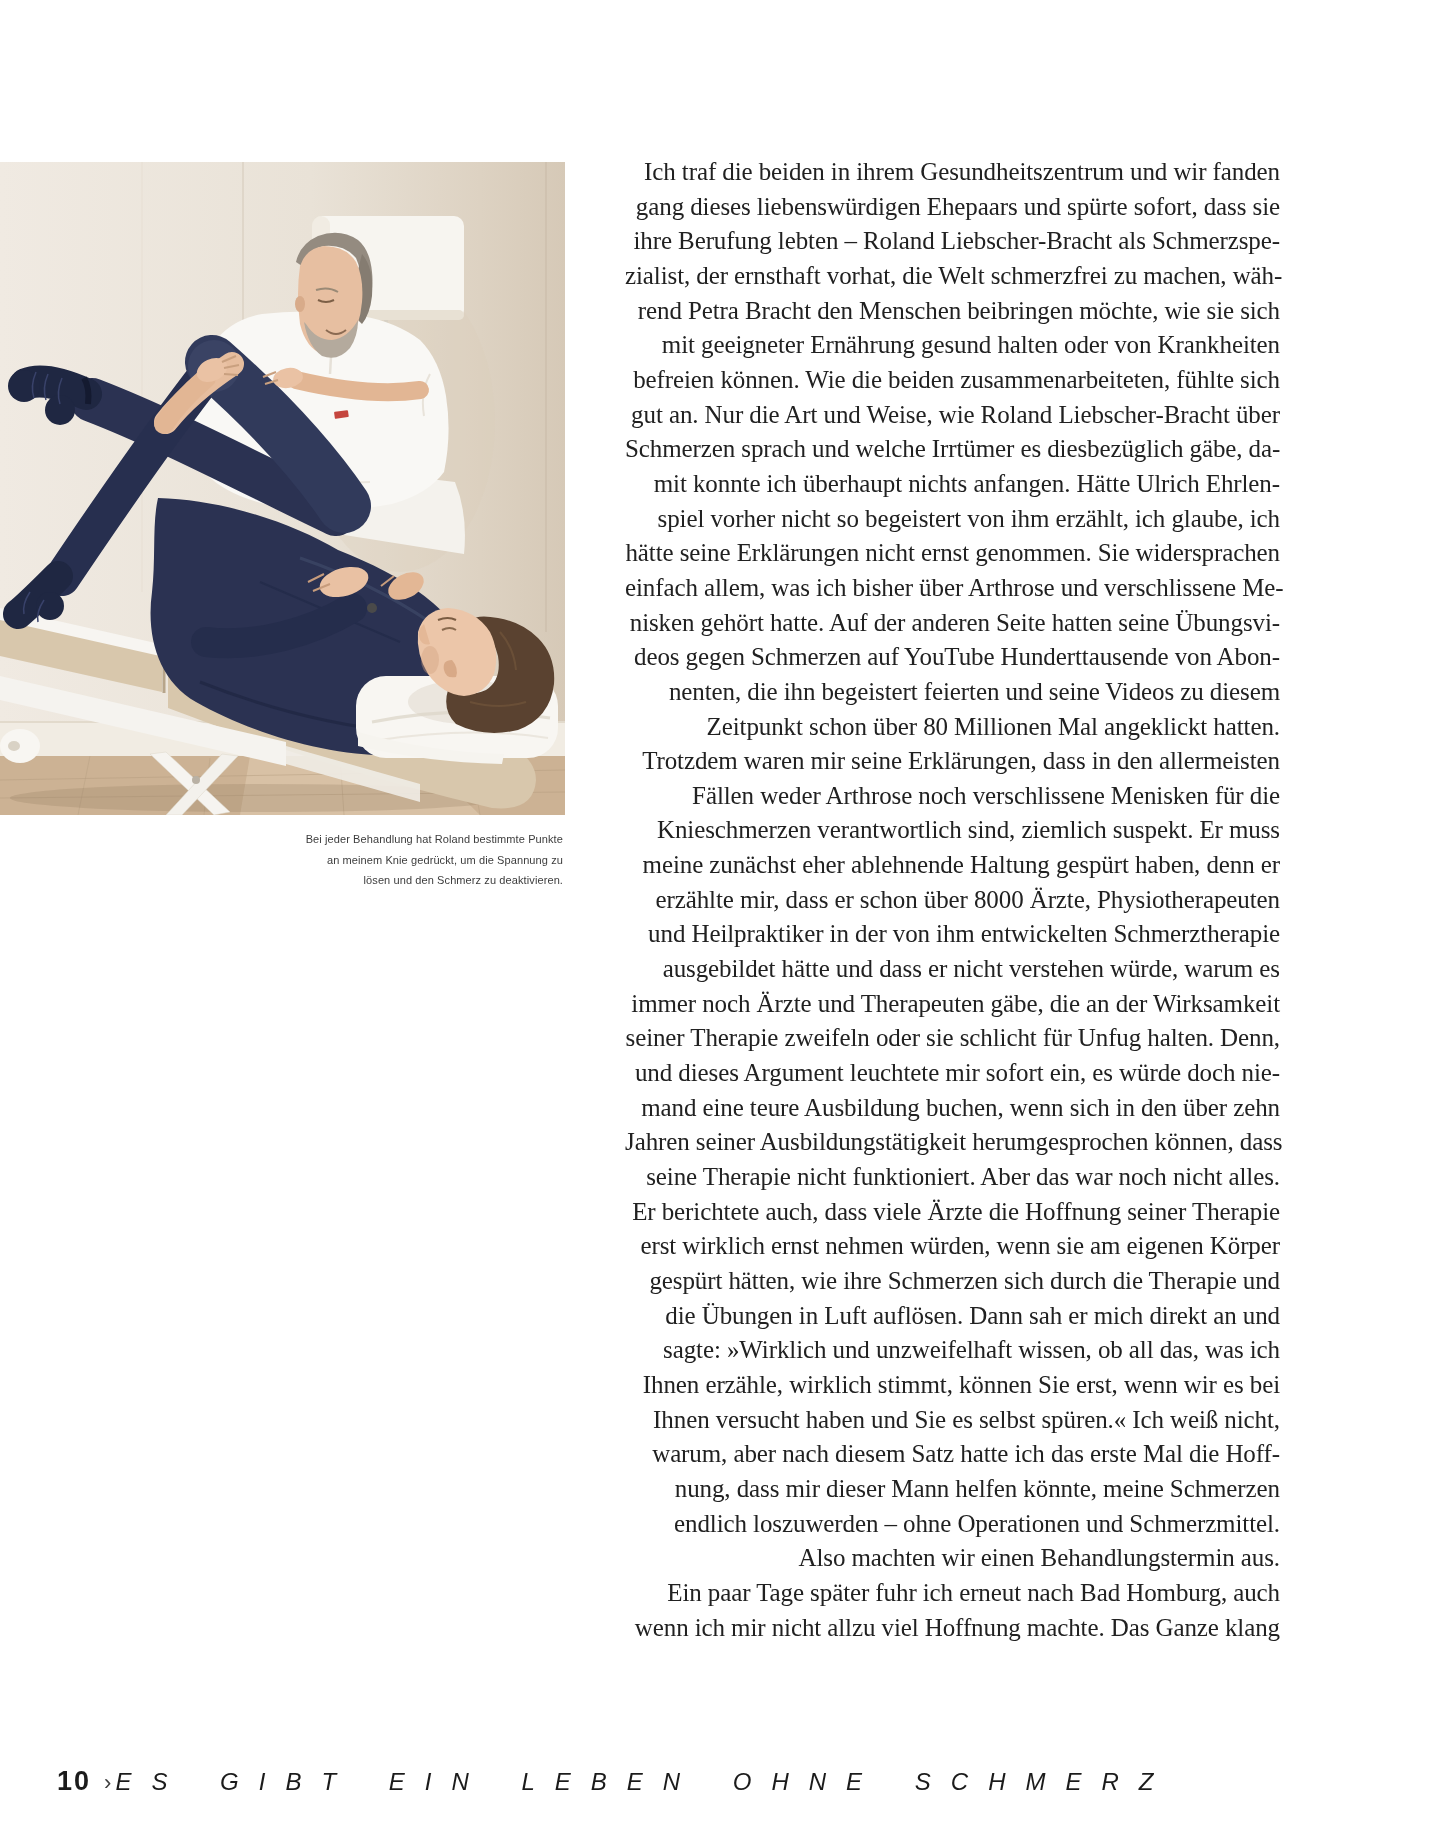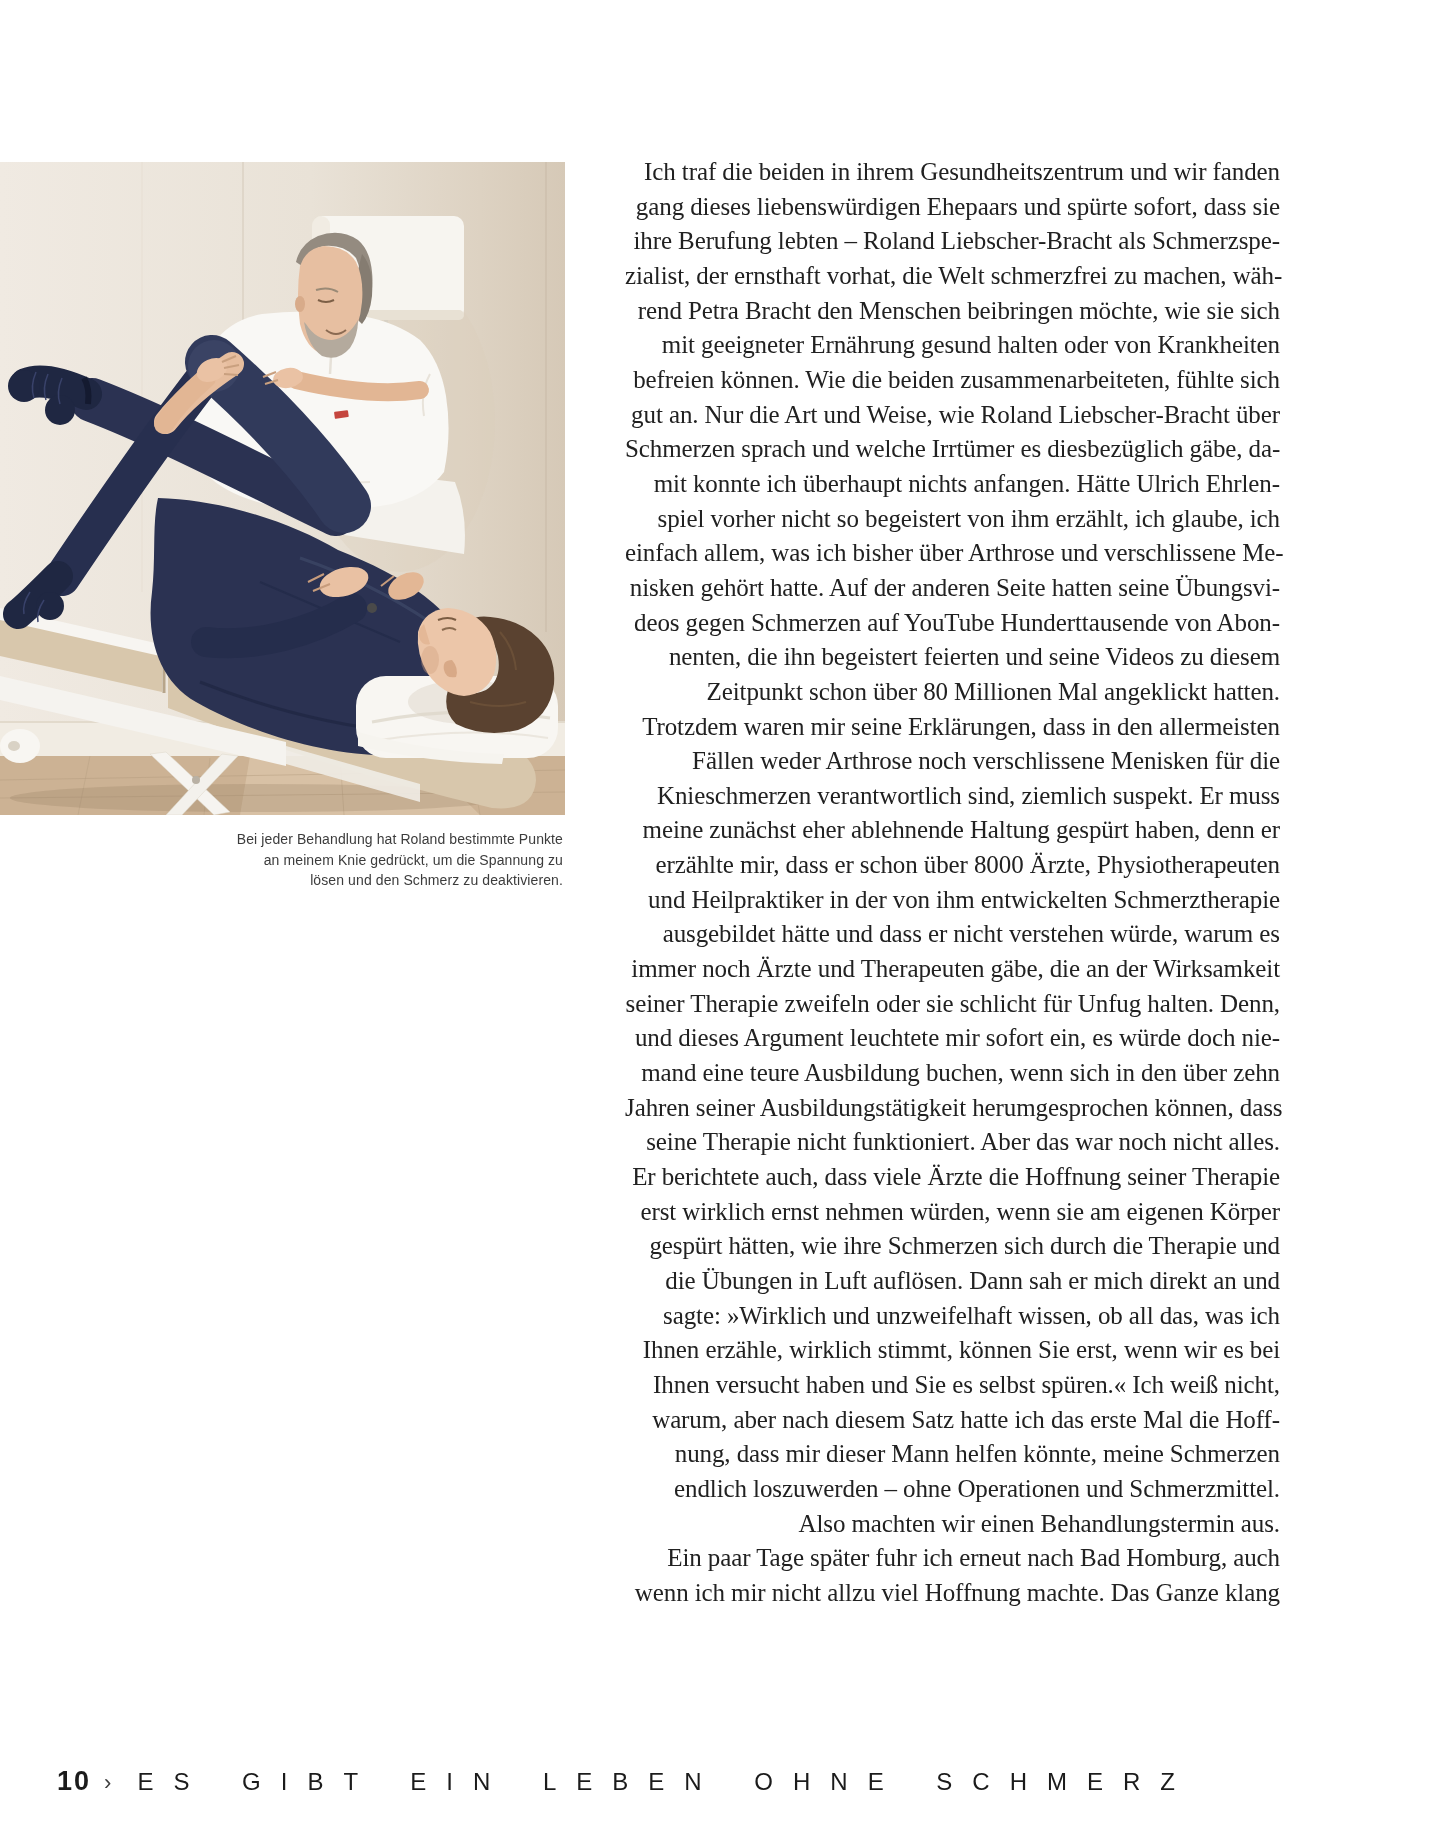--- a/index.html
+++ b/index.html
@@ -1,31 +1,31 @@
 <!DOCTYPE html>
 <html><head>
 <meta charset="utf-8">
 <style>
   html,body{margin:0;padding:0;background:#ffffff;}
   .page{position:relative;width:1445px;height:1823px;background:#ffffff;overflow:hidden;
         font-family:"Liberation Serif",serif;}
   .photo{position:absolute;left:0;top:162px;width:565px;height:653px;margin:0;}
   .photo svg{display:block;width:100%;height:100%;}
   .caption{position:absolute;left:0;top:829px;width:563px;text-align:right;
-           font-family:"Liberation Sans",sans-serif;font-size:14px;line-height:20.5px;
+           font-family:"Liberation Sans",sans-serif;font-size:11px;line-height:20.5px;
            color:#3c3c3c;letter-spacing:.1px;}
   .bodytext{position:absolute;left:625px;top:155px;width:655px;
             font-size:25px;line-height:34.65px;color:#212121;}
   .bodytext .ln{white-space:nowrap;letter-spacing:-0.1px;text-align:right;}
   .footer{position:absolute;left:57px;top:1766px;display:flex;align-items:baseline;
           font-family:"Liberation Sans",sans-serif;color:#1b1b1b;}
   .footer .num{font-size:27px;font-weight:700;letter-spacing:2px;}
   .footer .sep{font-size:22px;margin-left:13px;color:#3f3f3f;}
-  .footer .title{font-size:24px;margin-left:26px;letter-spacing:20px;word-spacing:6px;
-                 white-space:nowrap;font-weight:400;}
+  .footer .title{font-size:24px;margin-left:4px;letter-spacing:20px;word-spacing:6px;
+                 white-space:nowrap;font-weight:400;font-style:italic;}
 </style>
 </head>
 <body>
 
 <div class="page">
 
   <figure class="photo">
     <svg viewBox="0 0 565 653" preserveAspectRatio="none" role="img">
       <defs>
         <linearGradient id="wallG" x1="0" y1="0" x2="1" y2="0">
@@ -161,20 +161,21 @@
       <div class="ln">gang dieses liebenswürdigen Ehepaars und spürte sofort, dass sie</div>
       <div class="ln">ihre Berufung lebten – Roland Liebscher-Bracht als Schmerzspe-</div>
       <div class="ln">zialist, der ernsthaft vorhat, die Welt schmerzfrei zu machen, wäh-</div>
       <div class="ln">rend Petra Bracht den Menschen beibringen möchte, wie sie sich</div>
       <div class="ln">mit geeigneter Ernährung gesund halten oder von Krankheiten</div>
       <div class="ln">befreien können. Wie die beiden zusammenarbeiteten, fühlte sich</div>
       <div class="ln">gut an. Nur die Art und Weise, wie Roland Liebscher-Bracht über</div>
       <div class="ln">Schmerzen sprach und welche Irrtümer es diesbezüglich gäbe, da-</div>
       <div class="ln">mit konnte ich überhaupt nichts anfangen. Hätte Ulrich Ehrlen-</div>
       <div class="ln">spiel vorher nicht so begeistert von ihm erzählt, ich glaube, ich</div>
+      <div class="ln">hätte seine Erklärungen nicht ernst genommen. Sie widersprachen</div>
       <div class="ln">einfach allem, was ich bisher über Arthrose und verschlissene Me-</div>
       <div class="ln">nisken gehört hatte. Auf der anderen Seite hatten seine Übungsvi-</div>
       <div class="ln">deos gegen Schmerzen auf YouTube Hunderttausende von Abon-</div>
       <div class="ln">nenten, die ihn begeistert feierten und seine Videos zu diesem</div>
       <div class="ln">Zeitpunkt schon über 80 Millionen Mal angeklickt hatten.</div>
       <div class="ln">Trotzdem waren mir seine Erklärungen, dass in den allermeisten</div>
       <div class="ln">Fällen weder Arthrose noch verschlissene Menisken für die</div>
       <div class="ln">Knieschmerzen verantwortlich sind, ziemlich suspekt. Er muss</div>
       <div class="ln">meine zunächst eher ablehnende Haltung gespürt haben, denn er</div>
       <div class="ln">erzählte mir, dass er schon über 8000 Ärzte, Physiotherapeuten</div>

